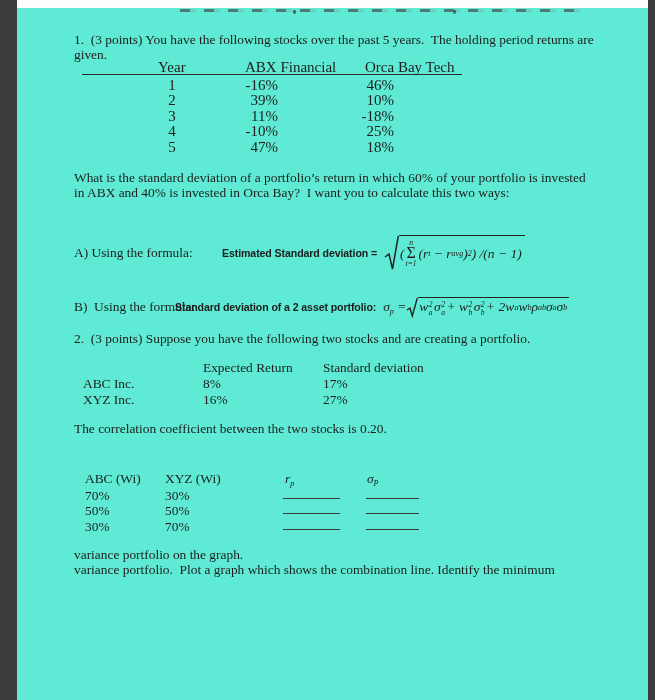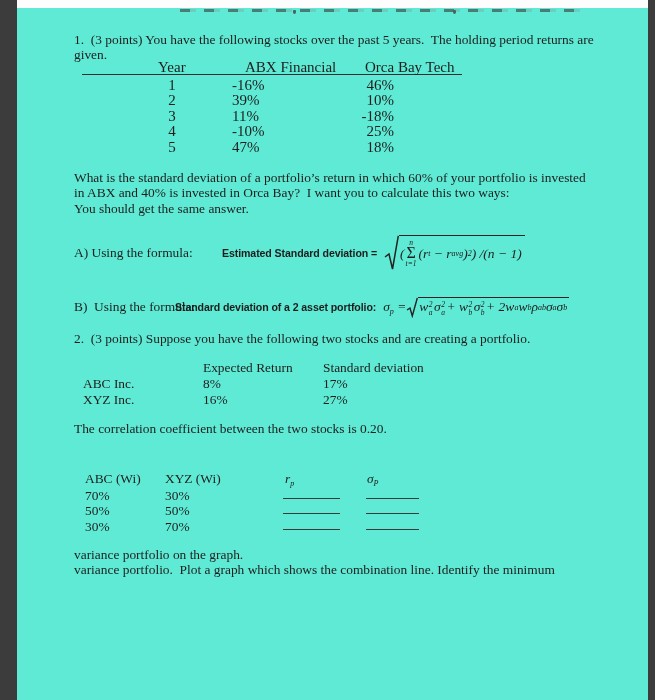--- a/index.html
+++ b/index.html
@@ -23,21 +23,21 @@
   .ln{white-space:pre;}
 
   
   .t1{position:absolute;left:65px;top:51px;width:380px;font-size:15px;}
   .t1-head{position:relative;height:15px;border-bottom:1.2px solid #2e2e2e;}
   .t1-head span,.t1-row span{position:absolute;white-space:pre;}
   .t1-h1{left:76px;} .t1-h2{left:163px;} .t1-h3{left:283px;}
   .t1-body{padding-top:2px;}
   .t1-row{position:relative;height:15.45px;}
   .t1-row .c1{left:84px;width:12px;text-align:center;}
-  .t1-row .c2{left:150px;width:46px;}
+  .t1-row .c2{left:150px;width:46px;text-align:right;}
   .t1-row .c3{left:276px;width:36px;text-align:right;}
 
   
   .math{font-style:italic;}
   .lead{font-family:"Liberation Sans", sans-serif;font-weight:bold;font-style:normal;
         font-size:10.6px;letter-spacing:-0.1px;margin-right:7px;white-space:pre;}
   .fa-label,.fb-label{position:absolute;left:57px;font-size:13.4px;white-space:pre;}
   .fa-label{top:237px;} .fb-label{top:291px;}
   .fa{position:absolute;left:205px;top:226px;display:flex;align-items:center;height:38px;}
   .fb{position:absolute;left:158px;top:286px;display:flex;align-items:center;height:26px;font-size:13.4px;}
@@ -123,21 +123,20 @@
         <span class="c1">5</span>
         <span class="c2">47%</span>
         <span class="c3">18%</span>
       </div>
     </div>
   </div>
 
   <div class="para" style="top:162px">
     <div class="ln">What is the standard deviation of a portfolio’s return in which 60% of your portfolio is invested</div>
     <div class="ln">in ABX and 40% is invested in Orca Bay?  I want you to calculate this two ways:</div>
-    <div class="ln">You should get the same answer.</div>
   </div>
 
   <div class="fa-label ln">A) Using the formula:</div>
   <div class="fa">
     <span class="lead">Estimated Standard deviation =</span>
     <span class="sqrt">
       <svg width="15" height="36" viewBox="0 0 15 36">
         <path d="M1 22 L5 19 L8.5 34 L14.3 1" stroke="#222" fill="none" stroke-width="1.5"></path>
       </svg>
       <span class="rbody body-a math">

